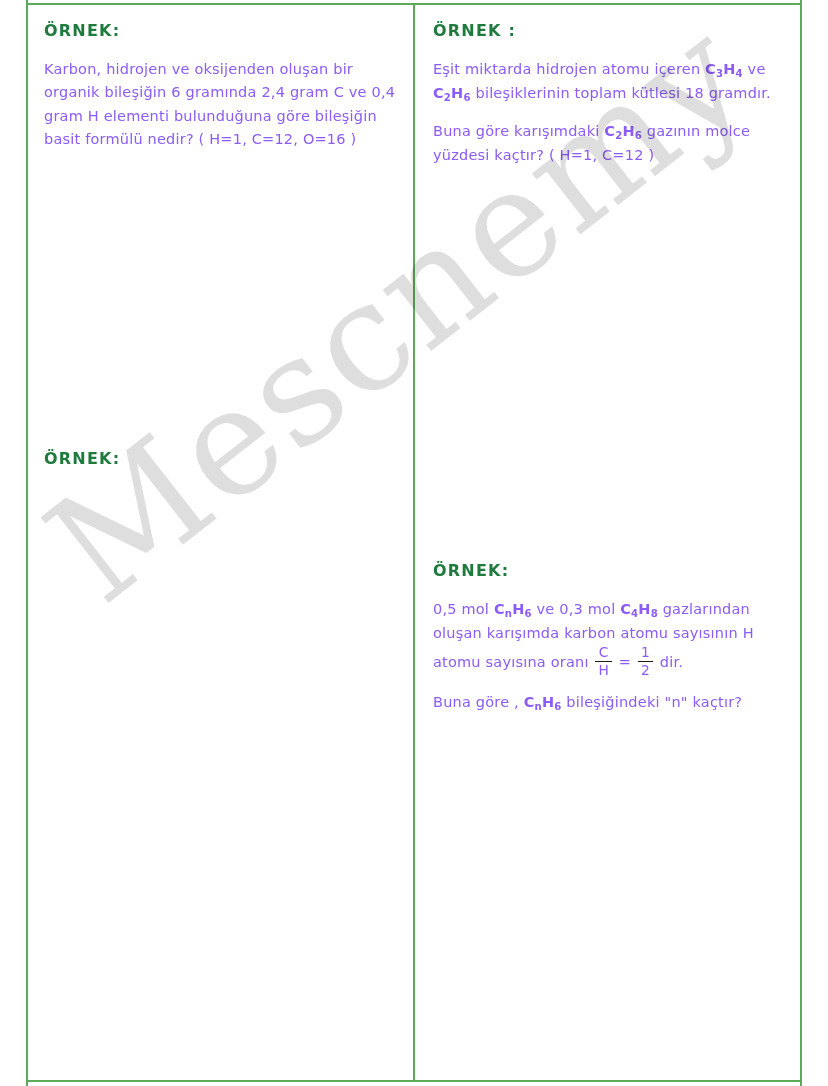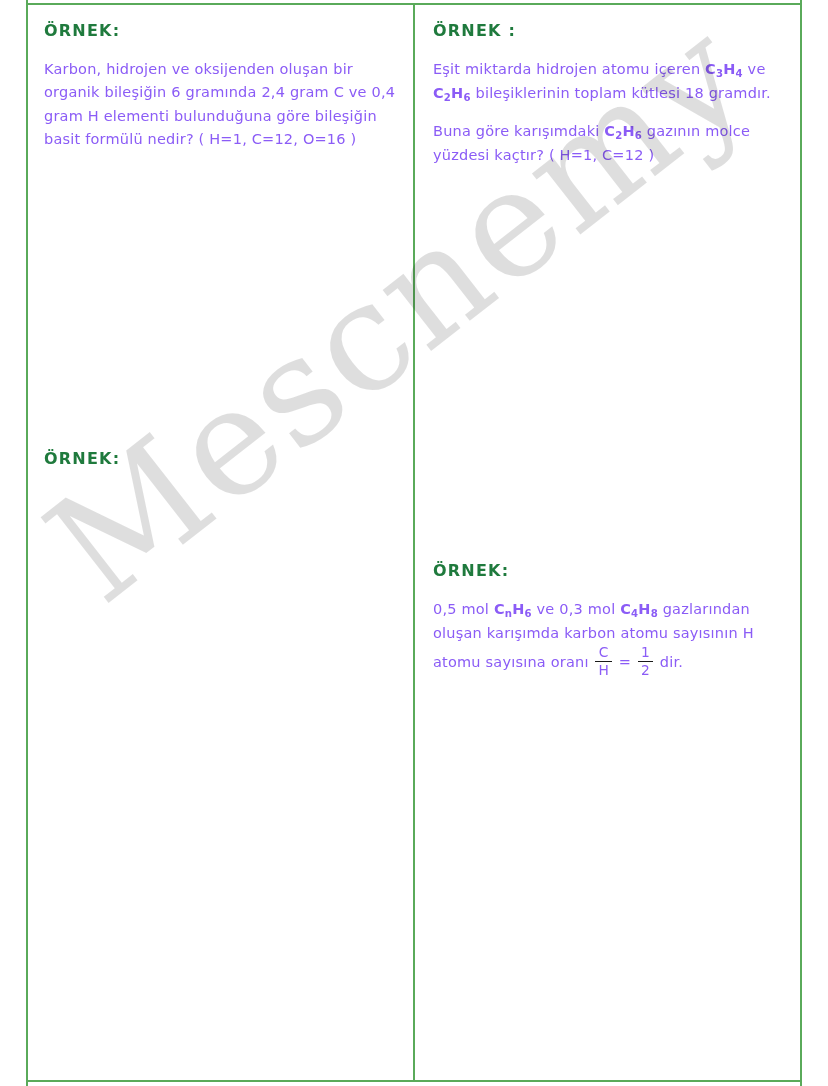--- a/index.html
+++ b/index.html
@@ -193,20 +193,25 @@
             <span class="den">H</span>
           </span>
           =
           <span class="frac">
             <span class="num">1</span>
             <span class="bar"></span>
             <span class="den">2</span>
           </span>
           dir.
         </p>
+        <p class="para">
+          Buna göre ,
+          <span class="inline-eq">C<sub>n</sub>H<sub>6</sub></span>
+          bileşiğindeki "n" kaçtır?
+        </p>
       </div>
     </div>
 
   </div>
 
   <div class="watermark">
     <span>Mescnemy</span>
   </div>
 
 </div>

